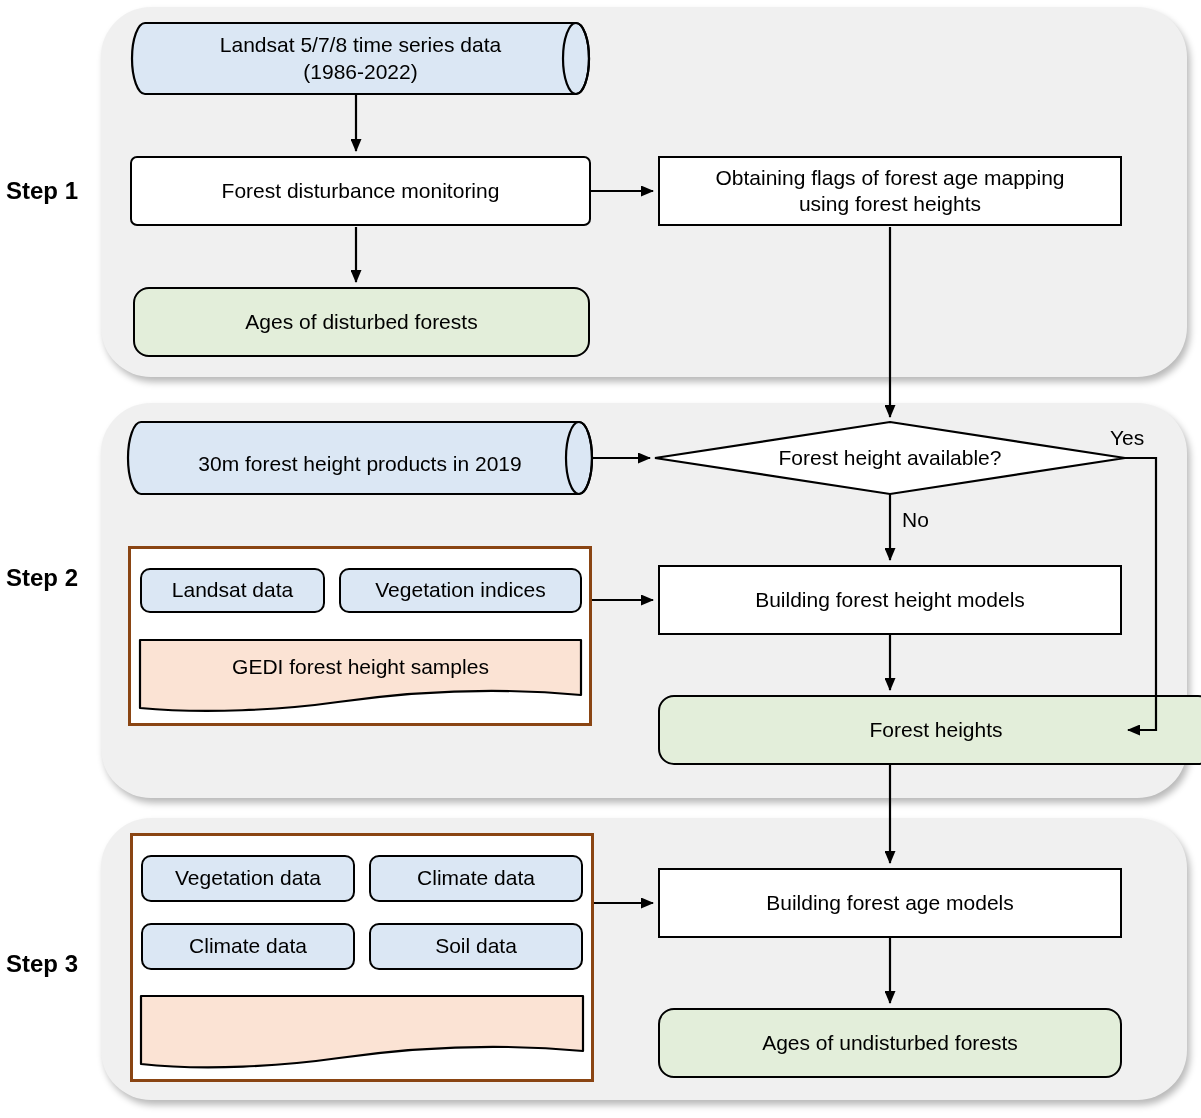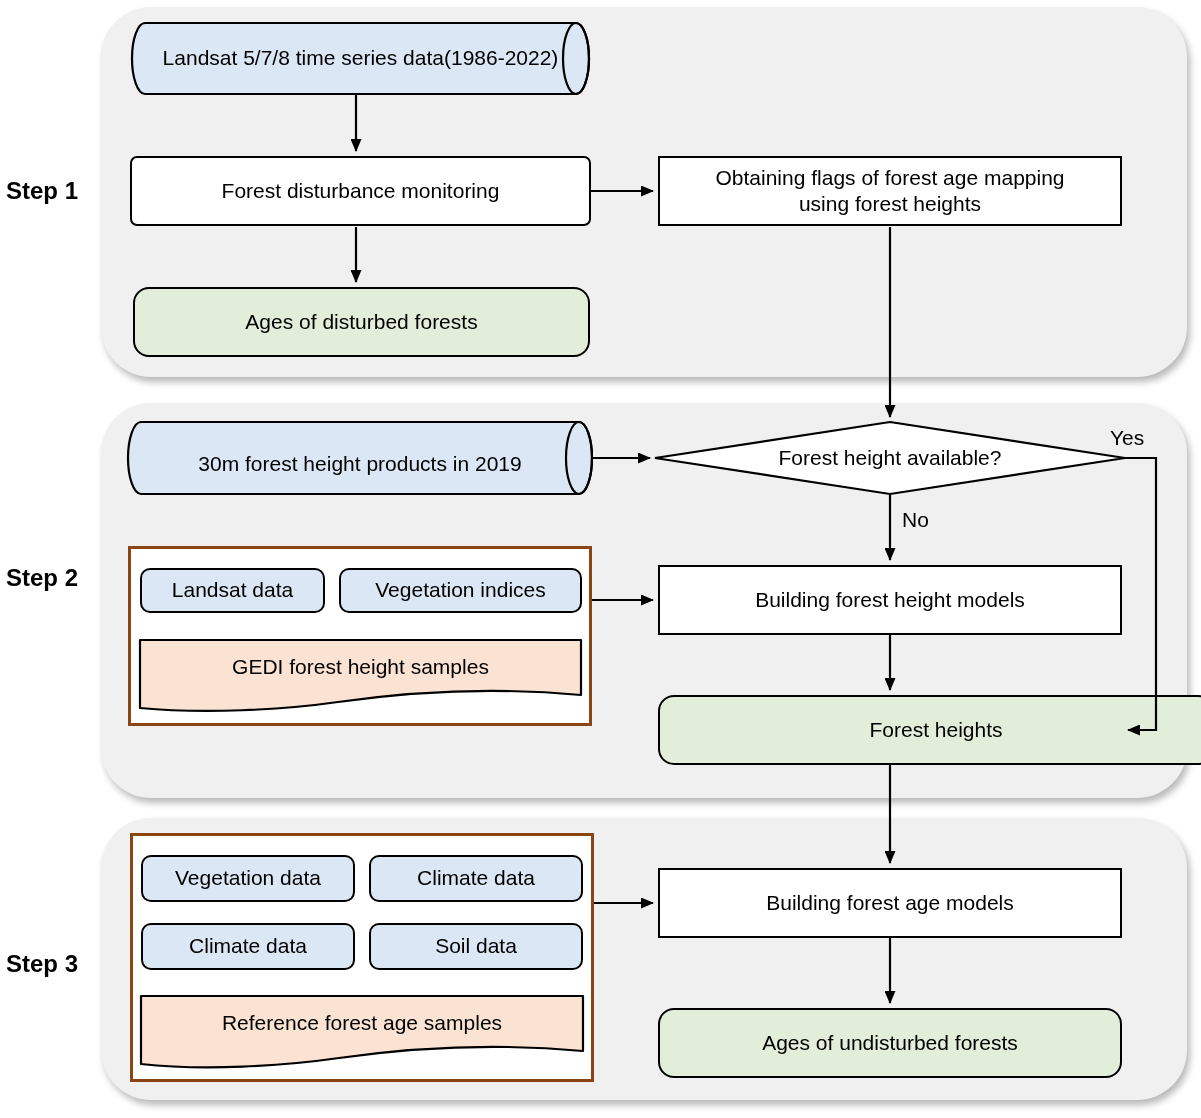--- a/index.html
+++ b/index.html
@@ -89,28 +89,27 @@
   <div class="node rect-white" style="left:658px;top:565px;width:464px;height:70px;">Building forest height models</div>
   <div class="node round-green" style="left:638px;top:695px;width:556px;height:70px;margin-left:20px;">Forest heights</div>
 
   <div class="node round-blue" style="left:141px;top:855px;width:214px;height:47px;">Vegetation data</div>
   <div class="node round-blue" style="left:369px;top:855px;width:214px;height:47px;">Climate data</div>
   <div class="node round-blue" style="left:141px;top:923px;width:214px;height:47px;">Climate data</div>
   <div class="node round-blue" style="left:369px;top:923px;width:214px;height:47px;">Soil data</div>
   <div class="node rect-white" style="left:658px;top:868px;width:464px;height:70px;">Building forest age models</div>
   <div class="node round-green" style="left:658px;top:1008px;width:464px;height:70px;">Ages of undisturbed forests</div>
 
-  <div class="overlay-txt" style="left:152px;top:23px;width:417px;height:71px;flex-direction:row;">
+  <div class="overlay-txt" style="left:152px;top:23px;width:417px;height:71px;flex-direction:column;">
     <span>Landsat 5/7/8 time series data</span>
     <span>(1986-2022)</span>
   </div>
   <div class="overlay-txt" style="left:148px;top:422px;width:424px;height:84px;">30m forest height products in 2019</div>
   <div class="overlay-txt" style="left:690px;top:444px;width:400px;height:28px;">Forest height available?</div>
   <div class="overlay-txt" style="left:140px;top:640px;width:441px;height:55px;">GEDI forest height samples</div>
-  <div class="overlay-txt" style="left:141px;top:996px;width:442px;height:55px;">Reference forest age samples</div>
 
   <div class="branch-label" style="left:1110px;top:424px;width:50px;height:28px;">Yes</div>
   <div class="branch-label" style="left:902px;top:506px;width:50px;height:28px;">No</div>
 
   <svg class="layer" width="1201" height="1118">
     <defs>
       <marker id="ah" markerWidth="13" markerHeight="11" refX="12" refY="5.5" orient="auto" markerUnits="userSpaceOnUse">
         <path d="M0,0 L13,5.5 L0,11 Z" fill="#000"></path>
       </marker>
     </defs>

